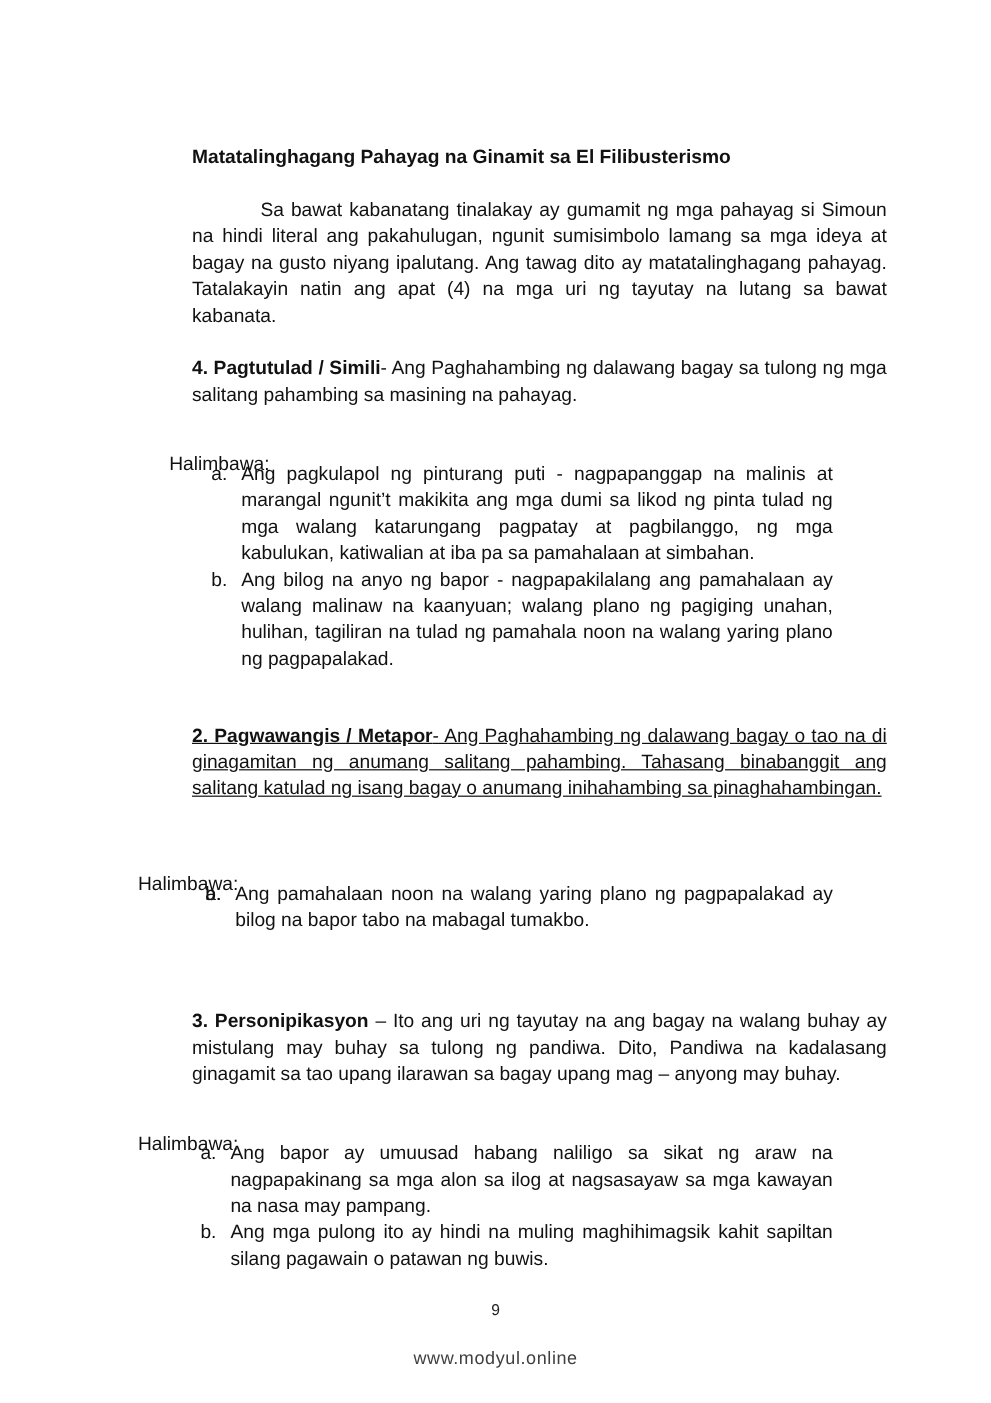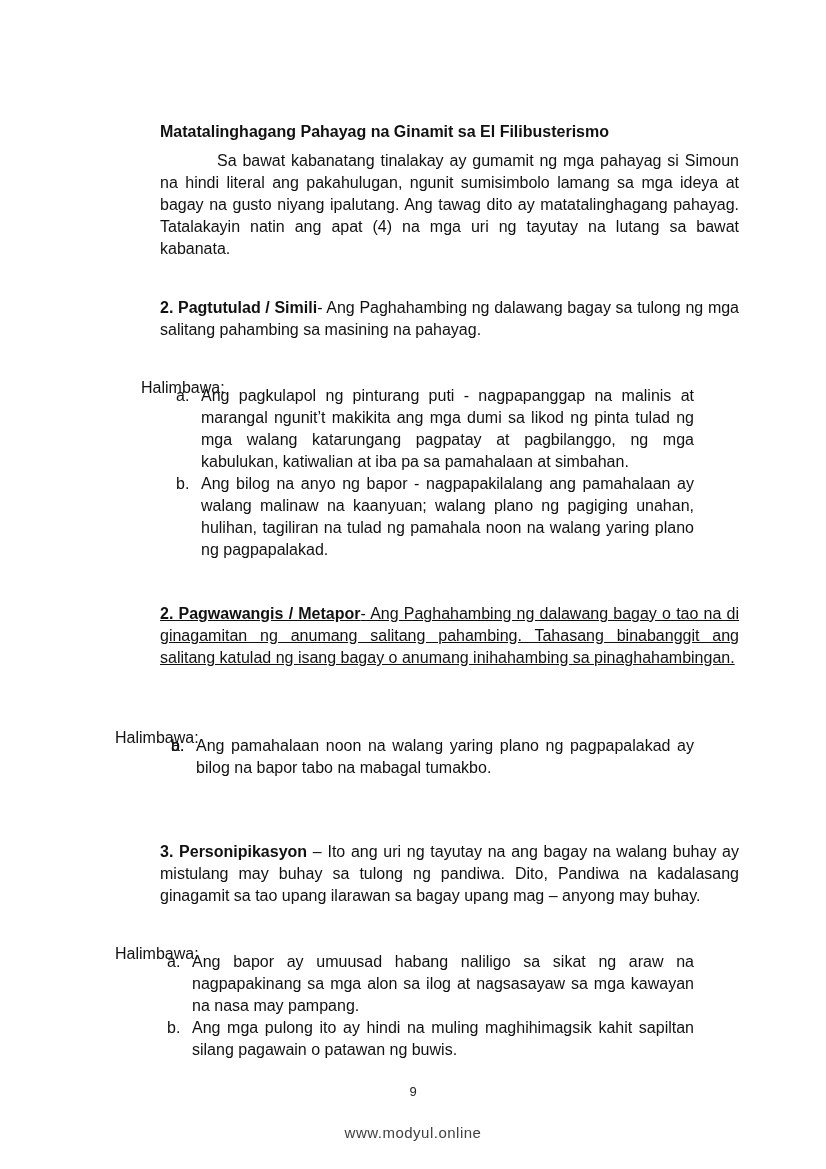--- a/index.html
+++ b/index.html
@@ -18,24 +18,24 @@
   .pagenum { position: absolute; top: 1084px; left: 0; width: 826px; text-align: center; font-size: 13px; color: #222; }
   .watermark { position: absolute; top: 1124px; left: 0; width: 826px; text-align: center; font-size: 15px; color: #404040; letter-spacing: 0.5px; }
 </style>
 </head>
 <body>
 
 <div class="page">
 
   <div class="block title">Matatalinghagang Pahayag na Ginamit sa El Filibusterismo</div>
 
-  <div class="block para indent" style="top:150px;">Sa bawat kabanatang tinalakay ay gumamit ng mga pahayag si Simoun na hindi literal ang pakahulugan, ngunit sumisimbolo lamang sa mga ideya at bagay na gusto niyang ipalutang. Ang tawag dito ay matatalinghagang pahayag. Tatalakayin natin ang apat (4) na mga uri ng tayutay na lutang sa bawat kabanata.</div>
+  <div class="block para indent" style="top:165px;">Sa bawat kabanatang tinalakay ay gumamit ng mga pahayag si Simoun na hindi literal ang pakahulugan, ngunit sumisimbolo lamang sa mga ideya at bagay na gusto niyang ipalutang. Ang tawag dito ay matatalinghagang pahayag. Tatalakayin natin ang apat (4) na mga uri ng tayutay na lutang sa bawat kabanata.</div>
 
   <div class="block para" style="top:297px;">
-    <span class="b">2. Pagtutulad / Simili</span><span>- Ang Paghahambing ng dalawang bagay sa tulong ng mga salitang pahambing sa masining na pahayag.</span>
+    <span class="b">4. Pagtutulad / Simili</span><span>- Ang Paghahambing ng dalawang bagay sa tulong ng mga salitang pahambing sa masining na pahayag.</span>
   </div>
   <div class="ex-label" style="top:363px; left:141px;">Halimbawa:</div>
   <div class="list" style="top:385px; left:201px; width:493px;">
     <div class="li">
       <span class="marker">a.</span>
       <span>Ang pagkulapol ng pinturang puti - nagpapanggap na malinis at marangal ngunit’t makikita ang mga dumi sa likod ng pinta tulad ng mga walang katarungang pagpatay at pagbilanggo, ng mga kabulukan, katiwalian at iba pa sa pamahalaan at simbahan.</span>
     </div>
     <div class="li">
       <span class="marker">b.</span>
       <span>Ang bilog na anyo ng bapor - nagpapakilalang ang pamahalaan ay walang malinaw na kaanyuan; walang plano ng pagiging unahan, hulihan, tagiliran na tulad ng pamahala noon na walang yaring plano ng pagpapalakad.</span>

